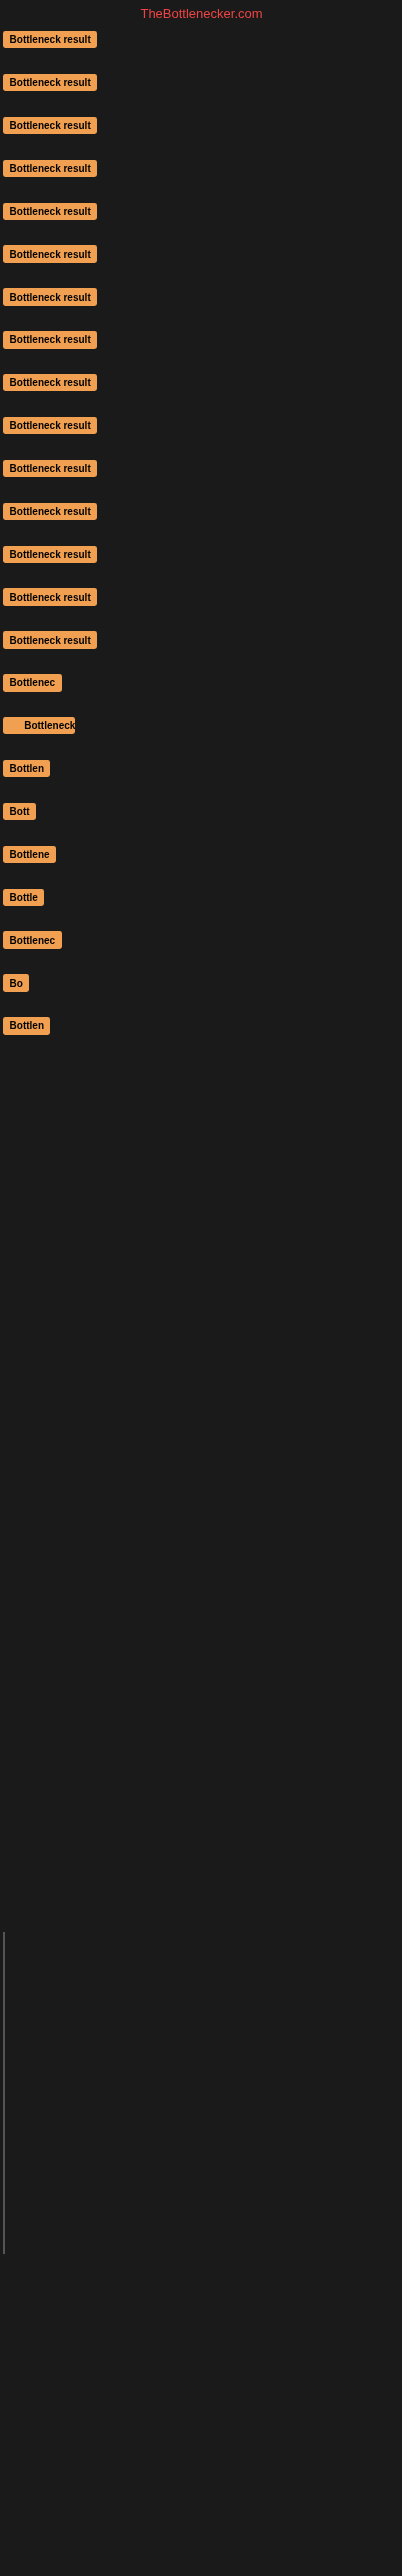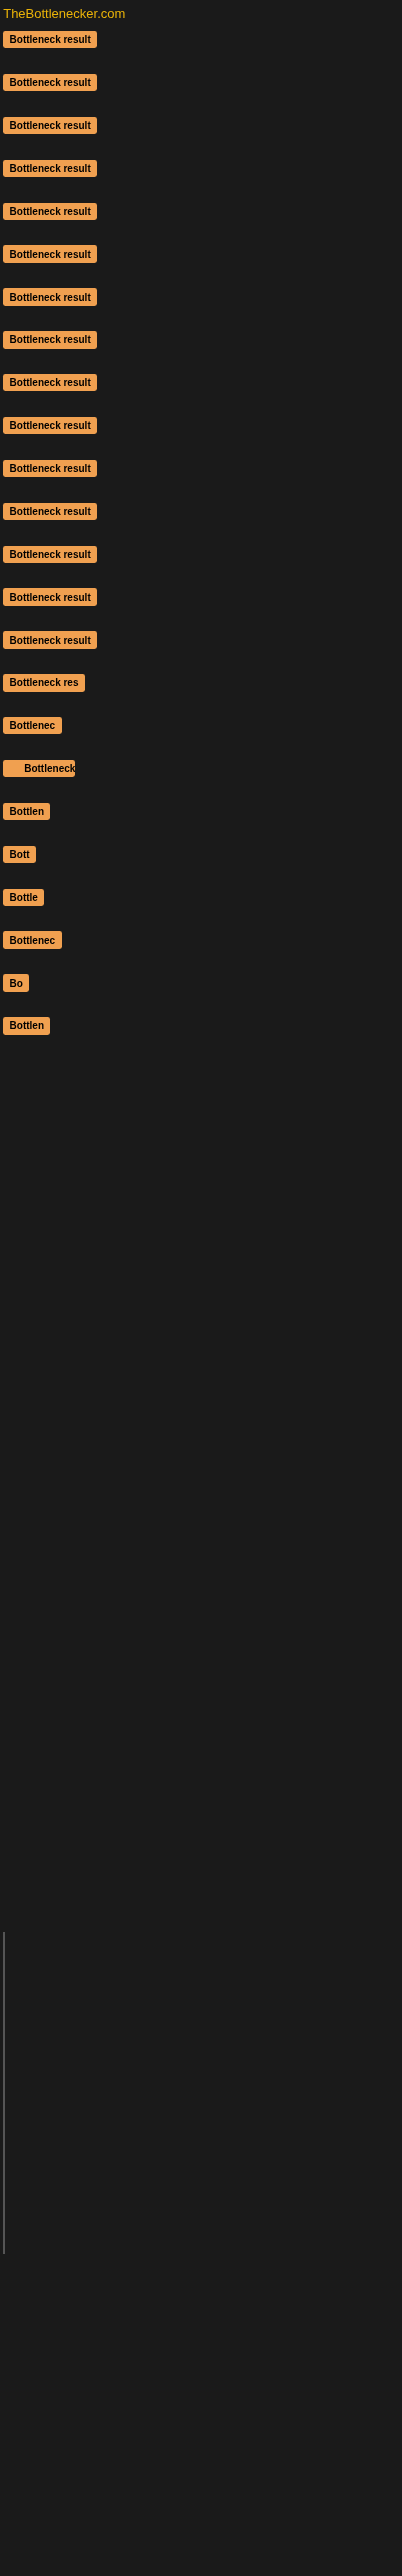--- a/index.html
+++ b/index.html
@@ -10,22 +10,22 @@
 
     body {
       width: 403px;
       min-height: 2576px;
       background-color: #1a1a1a;
       font-family: Arial, sans-serif;
       position: relative;
     }
 
     .site-title {
-      text-align: left;
-      color: #eab308;
+      text-align: center;
+      color: #ef4444;
       font-size: 13px;
       padding: 6.4px 0 9.7px 0;
       font-weight: normal;
     }
 
     .bottleneck-badge {
       display: inline-block;
       background-color: #f0a050;
       color: #000000;
       font-size: 10px;
@@ -64,25 +64,25 @@
       <div style="margin-bottom: 22.5px;"><span class="bottleneck-badge" style="max-width: 105px;">Bottleneck result</span></div>
       <div style="margin-bottom: 22.5px;"><span class="bottleneck-badge" style="max-width: 105px;">Bottleneck result</span></div>
       <div style="margin-bottom: 22.5px;"><span class="bottleneck-badge" style="max-width: 105px;">Bottleneck result</span></div>
       <div style="margin-bottom: 22.5px;"><span class="bottleneck-badge" style="max-width: 105px;">Bottleneck result</span></div>
       <div style="margin-bottom: 22.5px;"><span class="bottleneck-badge" style="max-width: 105px;">Bottleneck result</span></div>
       <div style="margin-bottom: 22.5px;"><span class="bottleneck-badge" style="max-width: 105px;">Bottleneck result</span></div>
       <div style="margin-bottom: 22.5px;"><span class="bottleneck-badge" style="max-width: 105px;">Bottleneck result</span></div>
       <div style="margin-bottom: 22.5px;"><span class="bottleneck-badge" style="max-width: 105px;">Bottleneck result</span></div>
       <div style="margin-bottom: 22.5px;"><span class="bottleneck-badge" style="max-width: 105px;">Bottleneck result</span></div>
       <div style="margin-bottom: 22.5px;"><span class="bottleneck-badge" style="max-width: 105px;">Bottleneck result</span></div>
-      <div style="margin-bottom: 22.5px;"><span class="bottleneck-badge" style="max-width: 89px;">Bottleneck res</span></div>
       <div style="margin-bottom: 22.5px;"><span class="bottleneck-badge" style="max-width: 64px;">Bottlenec</span></div>
       <div style="margin-bottom: 22.5px;"><span class="bottleneck-badge" style="max-width: 72px; padding-left: 21px;">Bottleneck r</span></div>
       <div style="margin-bottom: 22.5px;"><span class="bottleneck-badge" style="max-width: 58px;">Bottlen</span></div>
       <div style="margin-bottom: 22.5px;"><span class="bottleneck-badge" style="max-width: 40px;">Bott</span></div>
+      <div style="margin-bottom: 22.5px;"><span class="bottleneck-badge" style="max-width: 55px;">Bottlene</span></div>
       <div style="margin-bottom: 22.5px;"><span class="bottleneck-badge" style="max-width: 47px;">Bottle</span></div>
       <div style="margin-bottom: 22.5px;"><span class="bottleneck-badge" style="max-width: 63px;">Bottlenec</span></div>
       <div style="margin-bottom: 22.5px;"><span class="bottleneck-badge" style="max-width: 27px; text-align: right;">Bo</span></div>
       <div style="margin-bottom: 22.5px;"><span class="bottleneck-badge" style="max-width: 55px;">Bottlen</span></div>
     </div>
 </div>
 
 <div class="vertical-line"></div>
 
 

